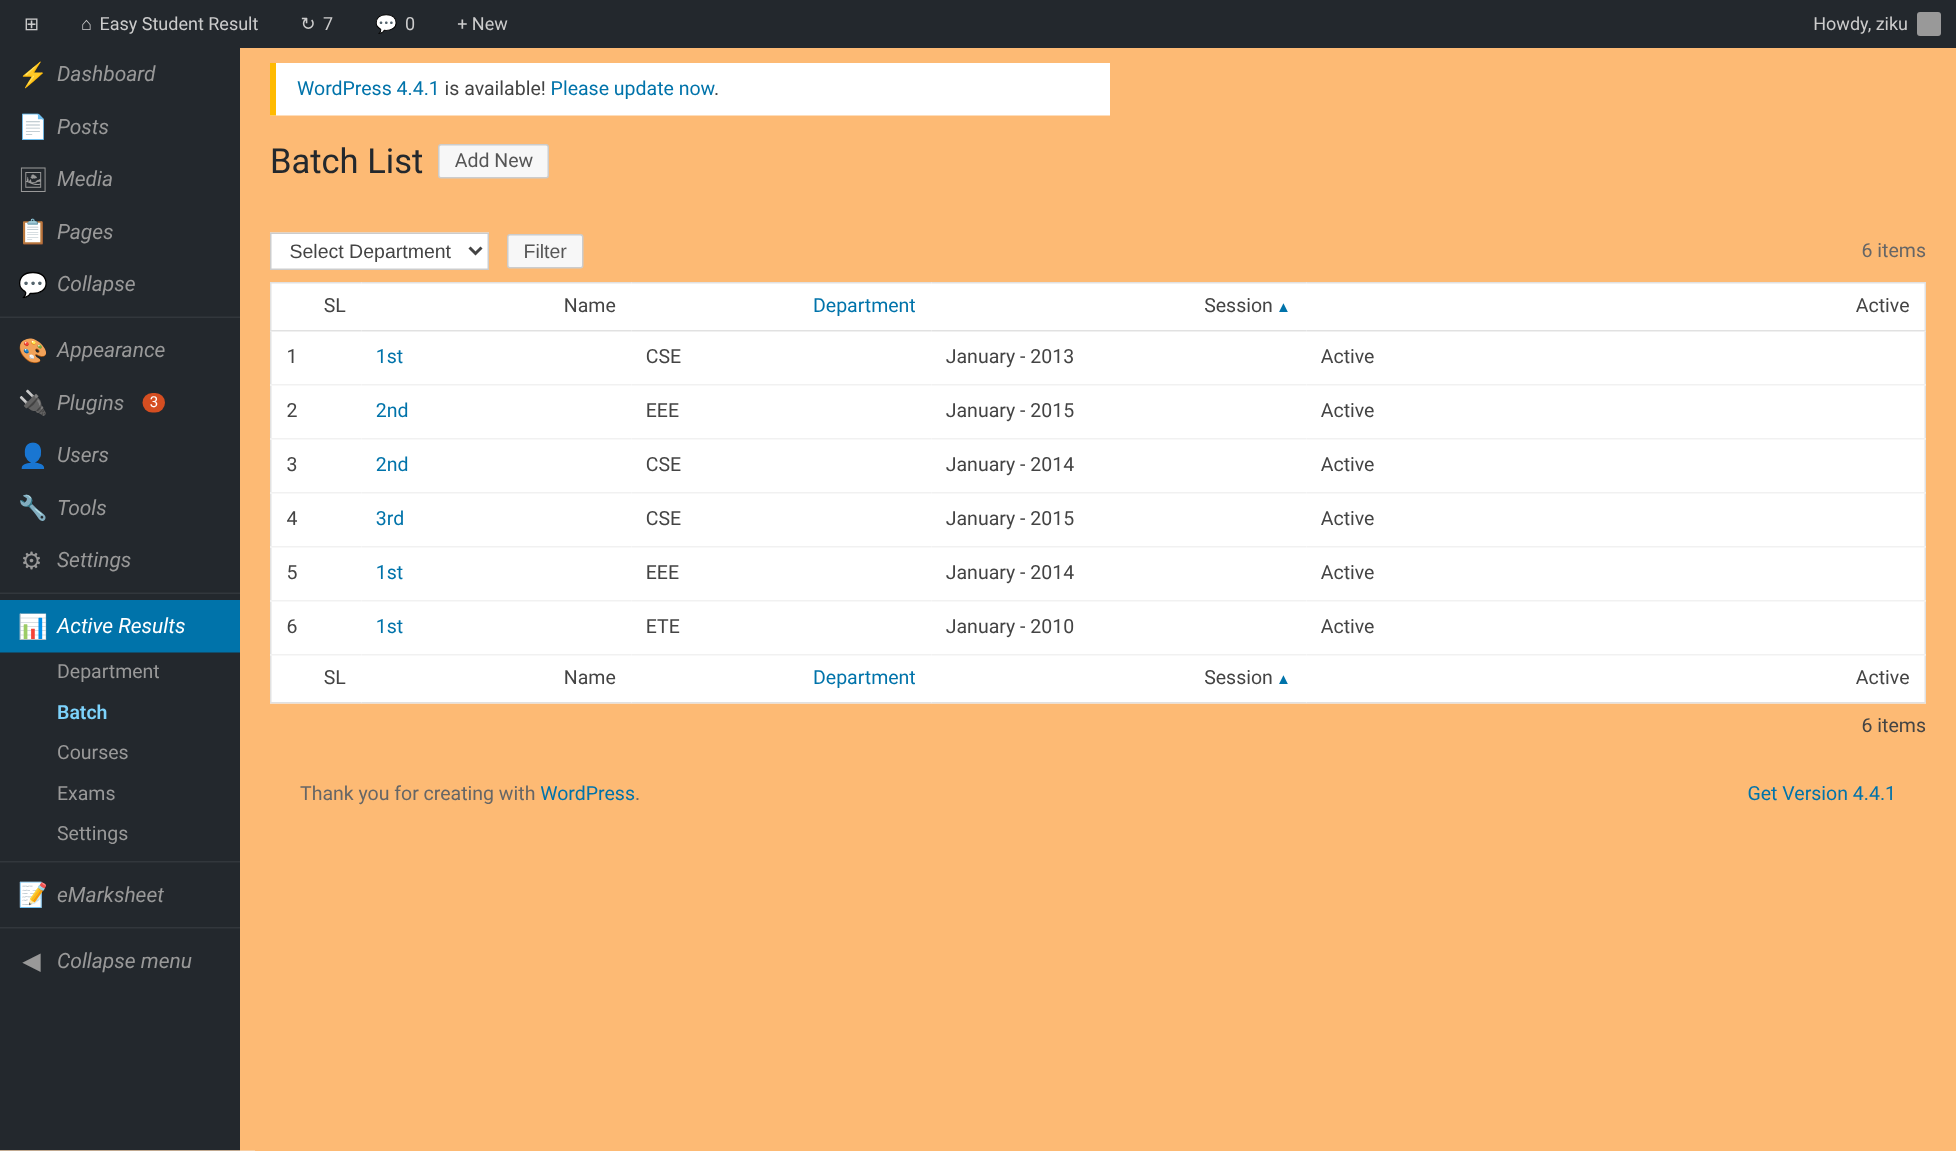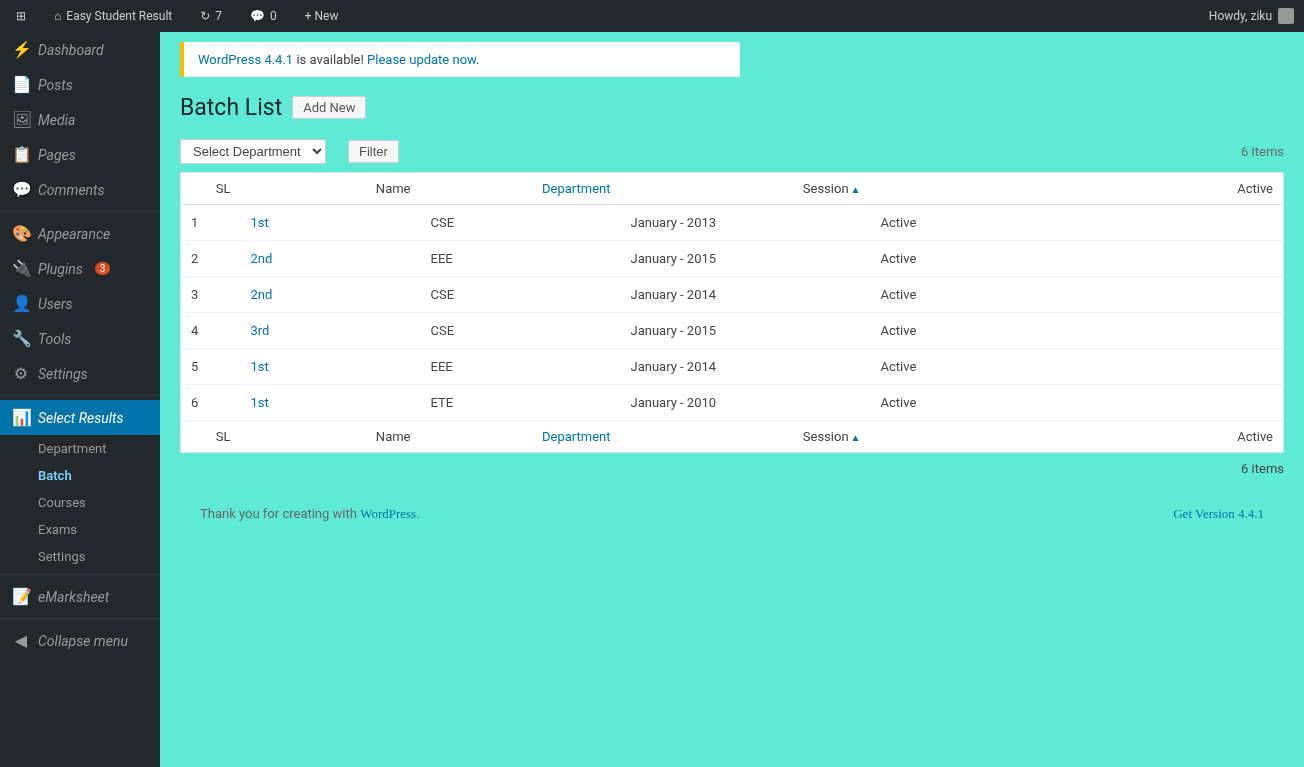--- a/index.html
+++ b/index.html
@@ -61,51 +61,51 @@
       font-size: 10px;
       padding: 1px 5px;
       margin-left: 4px;
     }
     .menu-separator { height: 1px; background: #32373c; margin: 4px 0; }
 
     
     #wpcontent {
       flex: 1;
       padding: 10px 20px 23px 20px;
-      background: #5eead4;
+      background: #fdba74;
     }
 
     
     .notice {
       background: #fff;
       border-left: 4px solid #ffba00;
       padding: 10px 14px;
       margin-bottom: 16px;
       font-size: 13px;
       max-width: 560px;
     }
     .notice a { color: #0073aa; text-decoration: none; }
 
     
-    .page-title-wrap { display: flex; align-items: center; gap: 10px; margin-bottom: 16px; }
+    .page-title-wrap { display: flex; align-items: center; gap: 10px; margin-bottom: 32px; }
     .page-title { font-size: 23px; font-weight: 400; color: #23282d; line-height: 1.3; }
     .add-new-btn {
       background: #f7f7f7;
       border: 1px solid #ccc;
       color: #555;
       padding: 3px 10px;
       font-size: 13px;
       cursor: pointer;
       border-radius: 2px;
       text-decoration: none;
     }
 
     
     .tablenav-top { display: flex; align-items: center; justify-content: space-between; margin-bottom: 8px; }
-    .tablenav-left { display: flex; align-items: center; gap: 22px; }
+    .tablenav-left { display: flex; align-items: center; gap: 12px; }
     .tablenav-right { color: #666; font-size: 13px; }
     .select-dept {
       padding: 3px 8px;
       border: 1px solid #ccc;
       background: #fff;
       font-size: 13px;
       color: #444;
       cursor: pointer;
       appearance: auto;
     }
@@ -155,21 +155,21 @@
     
     #wpfooter {
       display: flex;
       justify-content: space-between;
       align-items: center;
       padding: 10px 20px;
       font-size: 13px;
       color: #666;
       margin-top: 20px;
     }
-    #wpfooter a { color: #0073aa; text-decoration: none; font-family: Liberation Serif, serif; }
+    #wpfooter a { color: #0073aa; text-decoration: none; }
   </style>
 </head>
 <body>
 
 <div id="wpadminbar">
   <div class="adminbar-left">
     <div class="adminbar-item">
       <span>⊞</span>
     </div>
     <div class="adminbar-item">
@@ -208,21 +208,21 @@
     <div class="menu-item">
       <span class="menu-icon">🖼</span>
       <span class="menu-label">Media</span>
     </div>
     <div class="menu-item">
       <span class="menu-icon">📋</span>
       <span class="menu-label">Pages</span>
     </div>
     <div class="menu-item">
       <span class="menu-icon">💬</span>
-      <span class="menu-label">Comments</span>
+      <span class="menu-label">Collapse</span>
     </div>
     <div class="menu-separator"></div>
     <div class="menu-item">
       <span class="menu-icon">🎨</span>
       <span class="menu-label">Appearance</span>
     </div>
     <div class="menu-item">
       <span class="menu-icon">🔌</span>
       <span class="menu-label">Plugins</span>
       <span class="badge">3</span>
@@ -235,21 +235,21 @@
       <span class="menu-icon">🔧</span>
       <span class="menu-label">Tools</span>
     </div>
     <div class="menu-item">
       <span class="menu-icon">⚙</span>
       <span class="menu-label">Settings</span>
     </div>
     <div class="menu-separator"></div>
     <div class="menu-item active">
       <span class="menu-icon">📊</span>
-      <span class="menu-label">Select Results</span>
+      <span class="menu-label">Active Results</span>
     </div>
     <div class="submenu-item">
       <span>Department</span>
     </div>
     <div class="submenu-item active">
       <span>Batch</span>
     </div>
     <div class="submenu-item">
       <span>Courses</span>
     </div>

